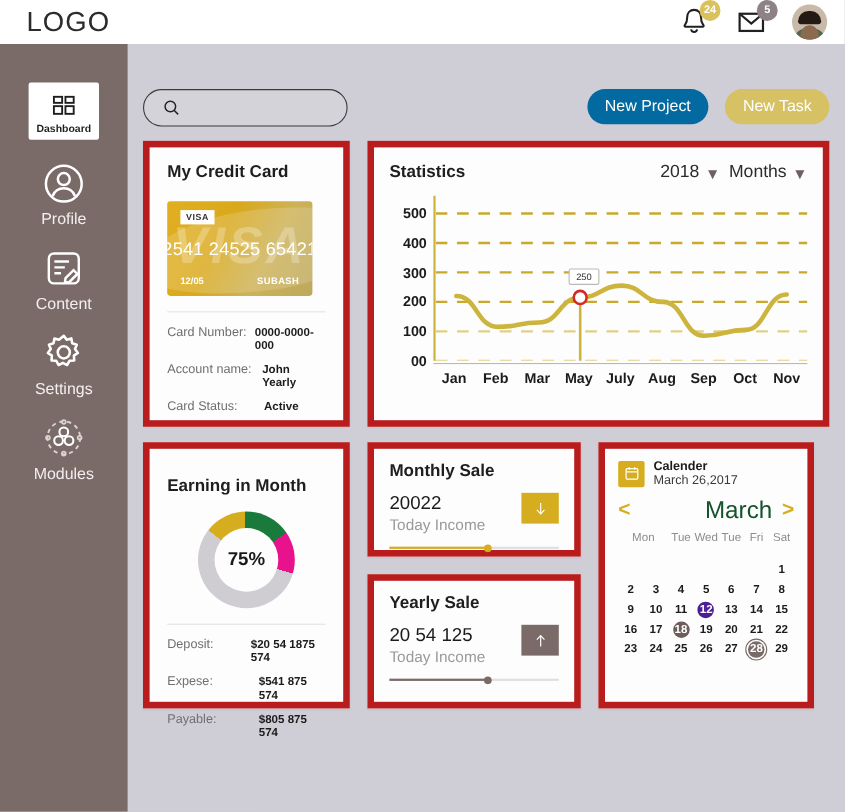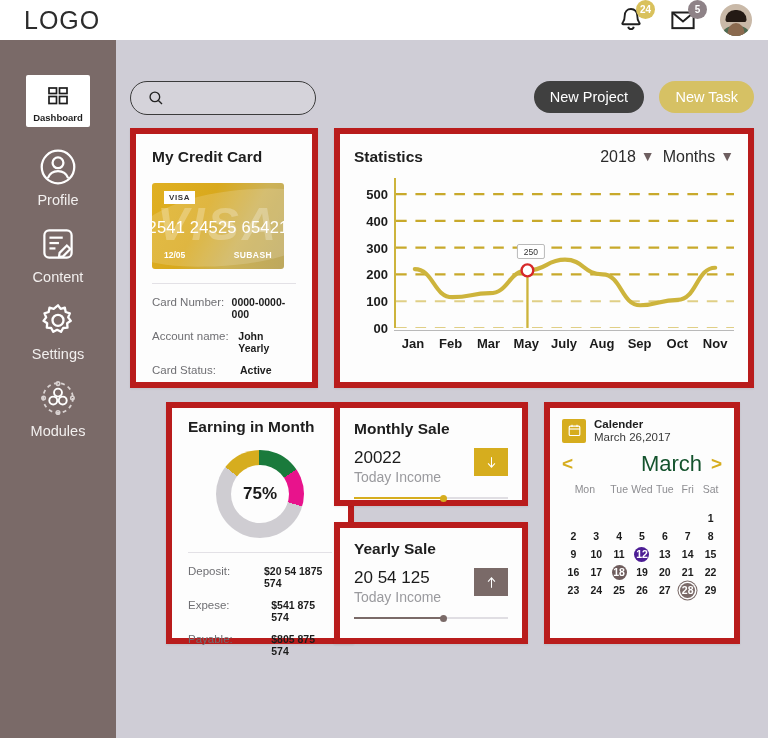--- a/index.html
+++ b/index.html
@@ -93,21 +93,21 @@
     border: none; background: transparent; outline: none;
     font-size: 16px; color: #2e2e2e; width: 130px;
     font-family: "Liberation Sans", sans-serif;
   }
   .search input::placeholder { color: #2e2e2e; }
   .btn {
     position: absolute; top: 0; height: 32px; border: none;
     border-radius: 16px; font-size: 14.5px; cursor: pointer;
     font-family: "Liberation Sans", sans-serif; padding: 0 16px;
   }
-  .btn-project { right: 110px; background: #404040; color: #fff; }
+  .btn-project { right: 110px; background: #0369a1; color: #fff; }
   .btn-task { right: 0; background: #d6c164; color: #ffffff; }
 
   
   .card {
     position: absolute; background: #fdfdfd;
     border: 6px solid #b91c1c; box-shadow: 0 1px 2px rgba(0,0,0,.07);
   }
   .card-title { font-size: 15.5px; font-weight: 700; color: #1e1e1e; }
 
   
@@ -141,32 +141,32 @@
   .visa-name { position: absolute; right: 12px; bottom: 9px; font-size: 8.5px; color: #fff; font-weight: 700; letter-spacing: .4px; }
   .divider { margin: 14px 0 12px; height: 1px; background: #e3e1e6; }
   .kv { display: flex; font-size: 11.5px; margin-bottom: 10px; }
   .kv .k { color: #6f6f73; width: 88px; }
   .kv .v { color: #1c1c1c; font-weight: 700; font-size: 10.5px; }
 
   
   #statistics { left: 218px; top: 88px; width: 420px; height: 260px; padding: 14px 14px 8px; }
   .stat-head { display: flex; align-items: baseline; }
   .stat-selects { margin-left: auto; display: flex; align-items: center; gap: 8px; }
-  .sel { font-size: 16px; color: #2b2b2b; display: flex; align-items: flex-start; gap: 5px; cursor: pointer; }
+  .sel { font-size: 16px; color: #2b2b2b; display: flex; align-items: flex-end; gap: 5px; cursor: pointer; }
   .caret { color: #6e5f60; font-weight: 700; font-size: 14px; }
   .chart-area { position: relative; margin-top: 12px; height: 180px; }
   .ylabels { position: absolute; left: 0; top: 0; width: 34px; height: 150px; }
   .ylabel { position: absolute; right: 0; font-size: 13px; font-weight: 700; color: #1b1b1b; transform: translateY(-50%); }
   .plot { position: absolute; left: 40px; top: 0; right: 0; height: 150px; border-left: 2.5px solid #cdb43c; }
   .xaxis { position: absolute; left: 40px; right: 0; top: 152px; height: 1px; background: #b9b9b9; }
   .xlabels { position: absolute; left: 40px; right: 0; top: 158px; display: flex; }
   .xlabel { flex: 1; text-align: center; font-size: 13px; font-weight: 700; color: #1b1b1b; }
 
   
-  #earning { left: 14px; top: 362px; width: 188px; height: 242px; padding: 10px 16px; margin-left: 36px; }
+  #earning { left: 14px; top: 362px; width: 188px; height: 242px; padding: 25px 16px; }
   .donut-wrap { display: flex; justify-content: center; margin-top: 14px; }
   .donut { position: relative; width: 88px; height: 88px; }
   .donut .hole {
     position: absolute; left: 50%; top: 50%; transform: translate(-50%,-50%);
     width: 58px; height: 58px; background: #fdfdfd; border-radius: 50%;
     display: flex; align-items: center; justify-content: center;
     font-size: 17px; font-weight: 700; color: #1a1a1a;
   }
 
   

